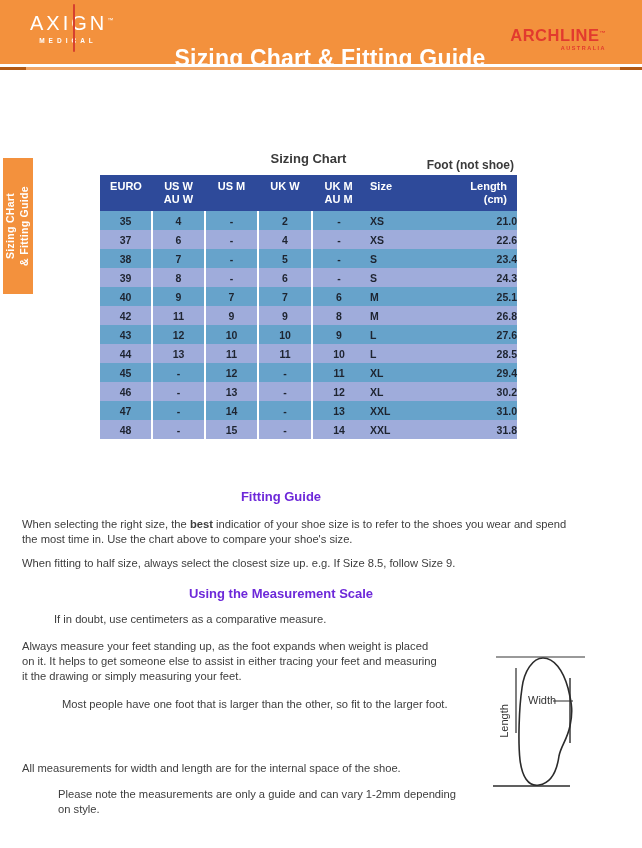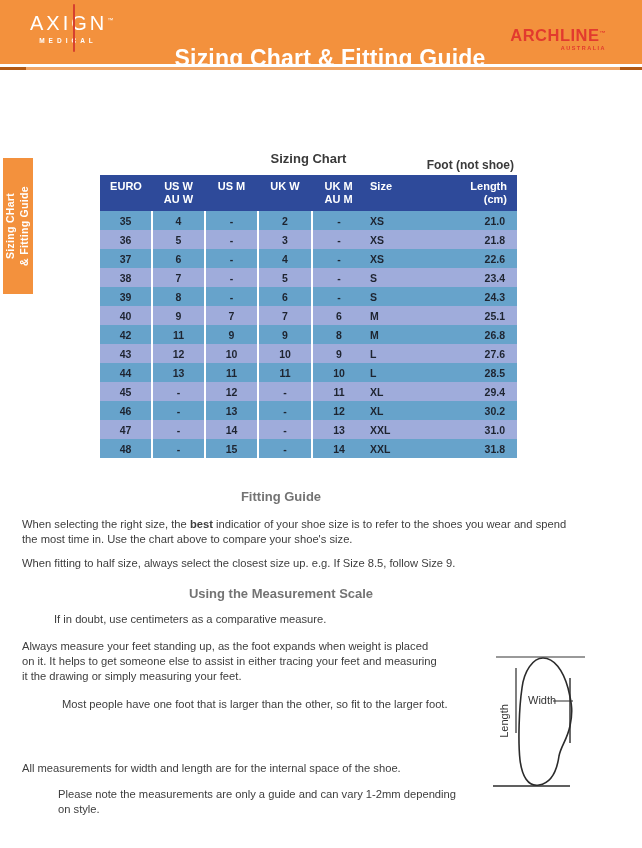--- a/index.html
+++ b/index.html
@@ -43,28 +43,28 @@
                table-layout:fixed;font-size:10.5px;font-weight:700;color:var(--tbl-ink);}
   table.sizing col.c0{width:52px;} table.sizing col.c1{width:53px;}
   table.sizing col.c2{width:53px;} table.sizing col.c3{width:54px;}
   table.sizing col.c4{width:53px;} table.sizing col.c5{width:55px;}
   table.sizing col.c6{width:97px;}
   table.sizing th{background:var(--tbl-head);color:#fff;font-size:11px;font-weight:700;
                   height:36px;vertical-align:top;padding-top:5px;line-height:13px;margin-left:24px;}
   table.sizing td{height:19px;padding:0;}
   table.sizing .col0,.sizing .col1,.sizing .col2,.sizing .col3,.sizing .col4{text-align:center;}
   table.sizing .col5{text-align:left;padding-left:5px;}
-  table.sizing .col6{text-align:right;padding-right:12px;}
+  table.sizing .col6{text-align:right;padding-right:0;}
   table.sizing th.col6{padding-right:10px;}
   table.sizing tbody tr:nth-child(odd){background:var(--row-a);}
   table.sizing tbody tr:nth-child(even){background:var(--row-b);}
   table.sizing tbody td.col0,table.sizing tbody td.col1,
   table.sizing tbody td.col2,table.sizing tbody td.col3{border-right:2px solid #fff;}
   
-  .h2{position:absolute;left:0;width:514px;text-align:center;font-size:13px;font-weight:700;color:#737373;padding-left:48px;}
+  .h2{position:absolute;left:0;width:514px;text-align:center;font-size:13px;font-weight:700;color:#6d28d9;padding-left:48px;}
   .fg-title{top:489px;} .ms-title{top:586px;}
   p.bodytext{position:absolute;left:22px;width:612px;font-size:11.2px;line-height:15px;
              color:var(--ink);white-space:pre-line;}
   .p1{top:517px;} .p2{top:556px;}
   .m1{top:612px;margin-left:32px;} .m2{top:639px;width:472px;}
   .m3{top:697px;left:25px;margin-left:40px;} .m4{top:761px;left:25px;} .m5{top:787px;left:25px;width:472px;margin-left:36px;}
   
   .foot-svg{position:absolute;left:488px;top:648px;}
   .foot-svg text{font-family:"Liberation Sans",sans-serif;font-size:11px;fill:#333;}
 </style>
@@ -143,29 +143,20 @@
         <tr>
           <td class="col0">35</td>
           <td class="col1">4</td>
           <td class="col2">-</td>
           <td class="col3">2</td>
           <td class="col4">-</td>
           <td class="col5">XS</td>
           <td class="col6">21.0</td>
         </tr>
         <tr>
-          <td class="col0">36</td>
-          <td class="col1">5</td>
-          <td class="col2">-</td>
-          <td class="col3">3</td>
-          <td class="col4">-</td>
-          <td class="col5">XS</td>
-          <td class="col6">21.8</td>
-        </tr>
-        <tr>
           <td class="col0">37</td>
           <td class="col1">6</td>
           <td class="col2">-</td>
           <td class="col3">4</td>
           <td class="col4">-</td>
           <td class="col5">XS</td>
           <td class="col6">22.6</td>
         </tr>
         <tr>
           <td class="col0">38</td>

